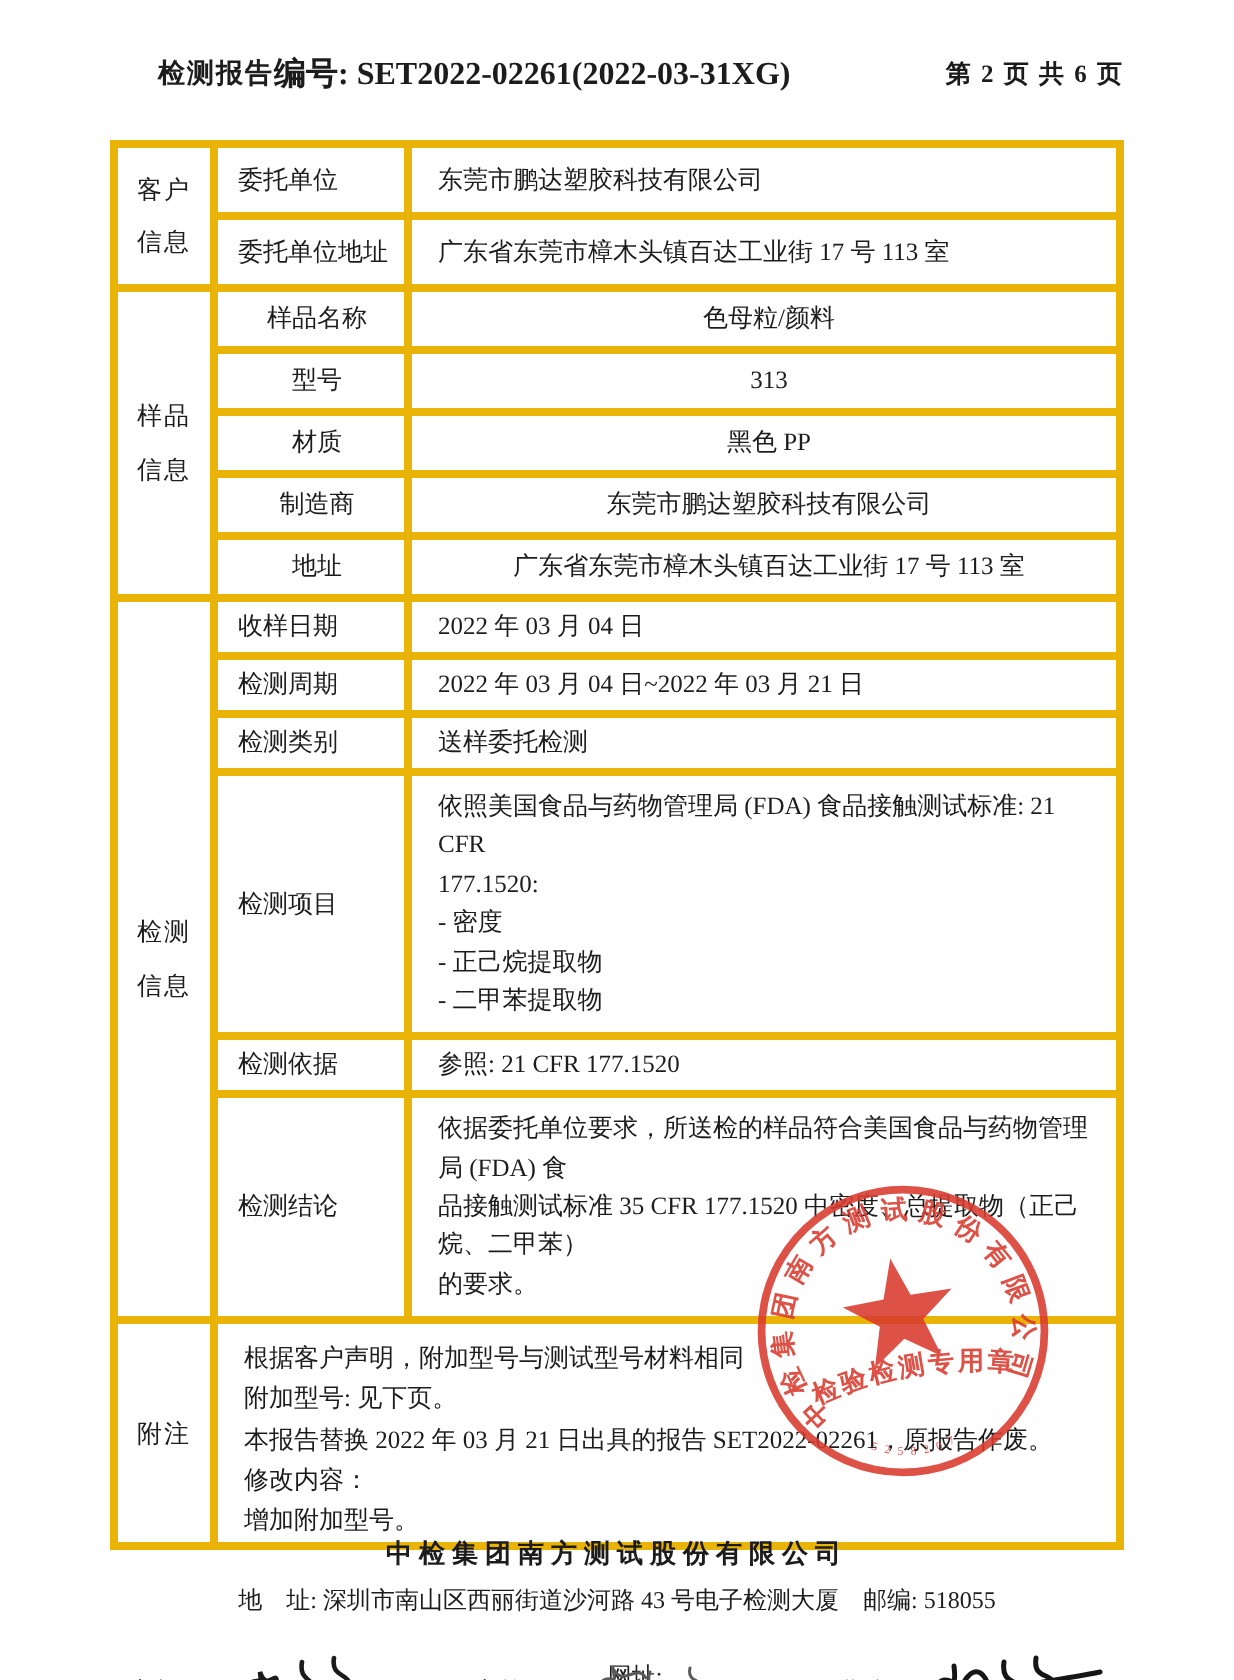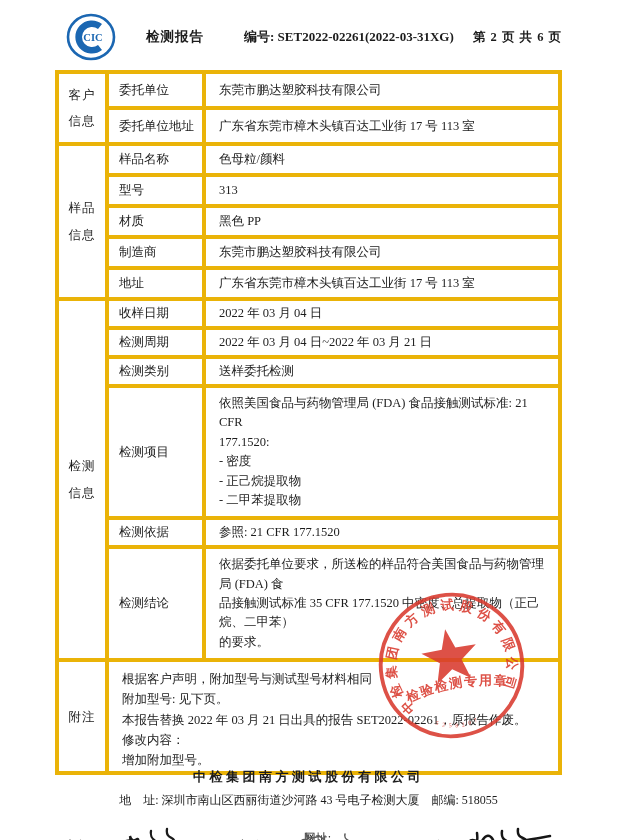--- a/index.html
+++ b/index.html
@@ -13,39 +13,39 @@
     overflow: hidden;
   }
   
   .header {
     display: flex; align-items: center;
     padding: 16px 55px 0 55px;
     height: 58px;
   }
   .logo-wrap { width: 62px; height: 50px; margin-left: 5px; }
   .hdr-title { font-size: 13.5px; font-weight: bold; margin-left: 24px; letter-spacing: 1px; text-align: center; }
-  .hdr-no { font-size: 13px; font-weight: bold; margin-left: 40px; white-space: nowrap; }
+  .hdr-no { font-size: 16px; font-weight: bold; white-space: nowrap; }
   .hdr-page { font-size: 12.5px; font-weight: bold; margin-left: auto; white-space: nowrap; letter-spacing: 1px; }
   
   .tbl-wrap { padding: 12px 55px 0 55px; }
   table.report {
     width: 100%; border-collapse: collapse; table-layout: fixed;
     font-size: 12.5px;
   }
   table.report td { border: 4px solid #eab308; vertical-align: middle; }
   col.c-sec { width: 50px; }
   col.c-field { width: 97px; }
   td.sec {
     text-align: center; white-space: pre-line; line-height: 2.1;
     font-size: 12.5px; letter-spacing: 1px;
   }
   td.f { padding: 4px 4px 4px 10px; }
   td.v { padding: 4px 8px 4px 13px; }
   tr.h36 td.f, tr.h36 td.v { height: 36px; }
-  tr.h31 td.f, tr.h31 td.v { height: 31px; }
+  tr.h31 td.f, tr.h31 td.v { height: 31px; text-align: center; }
   tr.h26 td.f, tr.h26 td.v { height: 26px; }
   td.ml { white-space: pre-line; line-height: 1.55; padding-top: 6px; padding-bottom: 6px; margin-left: 44px; }
   td.note { white-space: pre-line; line-height: 1.62; padding: 7px 10px 1px 13px; font-family: Liberation Serif, serif; }
   
   .sig-area { padding: 0 55px; margin-top: 46px; }
   .sig-grid { display: grid; grid-template-columns: 172px 181px 1fr; }
   .sig-cell { display: flex; align-items: flex-end; height: 40px; }
   .sig-label { font-size: 12.5px; margin-left: 10px; white-space: nowrap; padding-bottom: 6px; }
   .sig-ink { margin-left: 22px; margin-bottom: -2px; position: relative; z-index: 5; }
   
@@ -58,27 +58,20 @@
   .footer { position: absolute; left: 0; right: 0; top: 768px; text-align: center; }
   .footer-company { font-size: 13px; font-weight: bold; letter-spacing: 3.5px; }
   .footer-line { font-size: 12px; margin-top: 6px; white-space: pre-wrap; }
 </style>
 </head>
 <body>
 
 <div class="page">
 
   <div class="header">
-    <div class="logo-wrap">
-      <svg width="62" height="50" viewBox="0 0 62 50">
-        <ellipse cx="31" cy="25" rx="23" ry="22" fill="none" stroke="#1b67b2" stroke-width="2.6"></ellipse>
-        <path d="M 42,12 A 16.5,16.5 0 1 0 42,38 L 38,33 A 10,10 0 1 1 38,17 Z" fill="#1b67b2"></path>
-        <text x="33" y="29" font-size="10.5" font-weight="bold" fill="#1b67b2" font-family="Liberation Serif, serif" text-anchor="middle">CIC</text>
-      </svg>
-    </div>
     <div class="hdr-title">检测报告</div>
     <div class="hdr-no"><span>编号:</span> <span>SET2022-02261(2022-03-31XG)</span></div>
     <div class="hdr-page">第 2 页 共 6 页</div>
   </div>
 
   <div class="tbl-wrap">
     <table class="report">
       <colgroup>
           <col class="c-sec">
           <col class="c-field">

